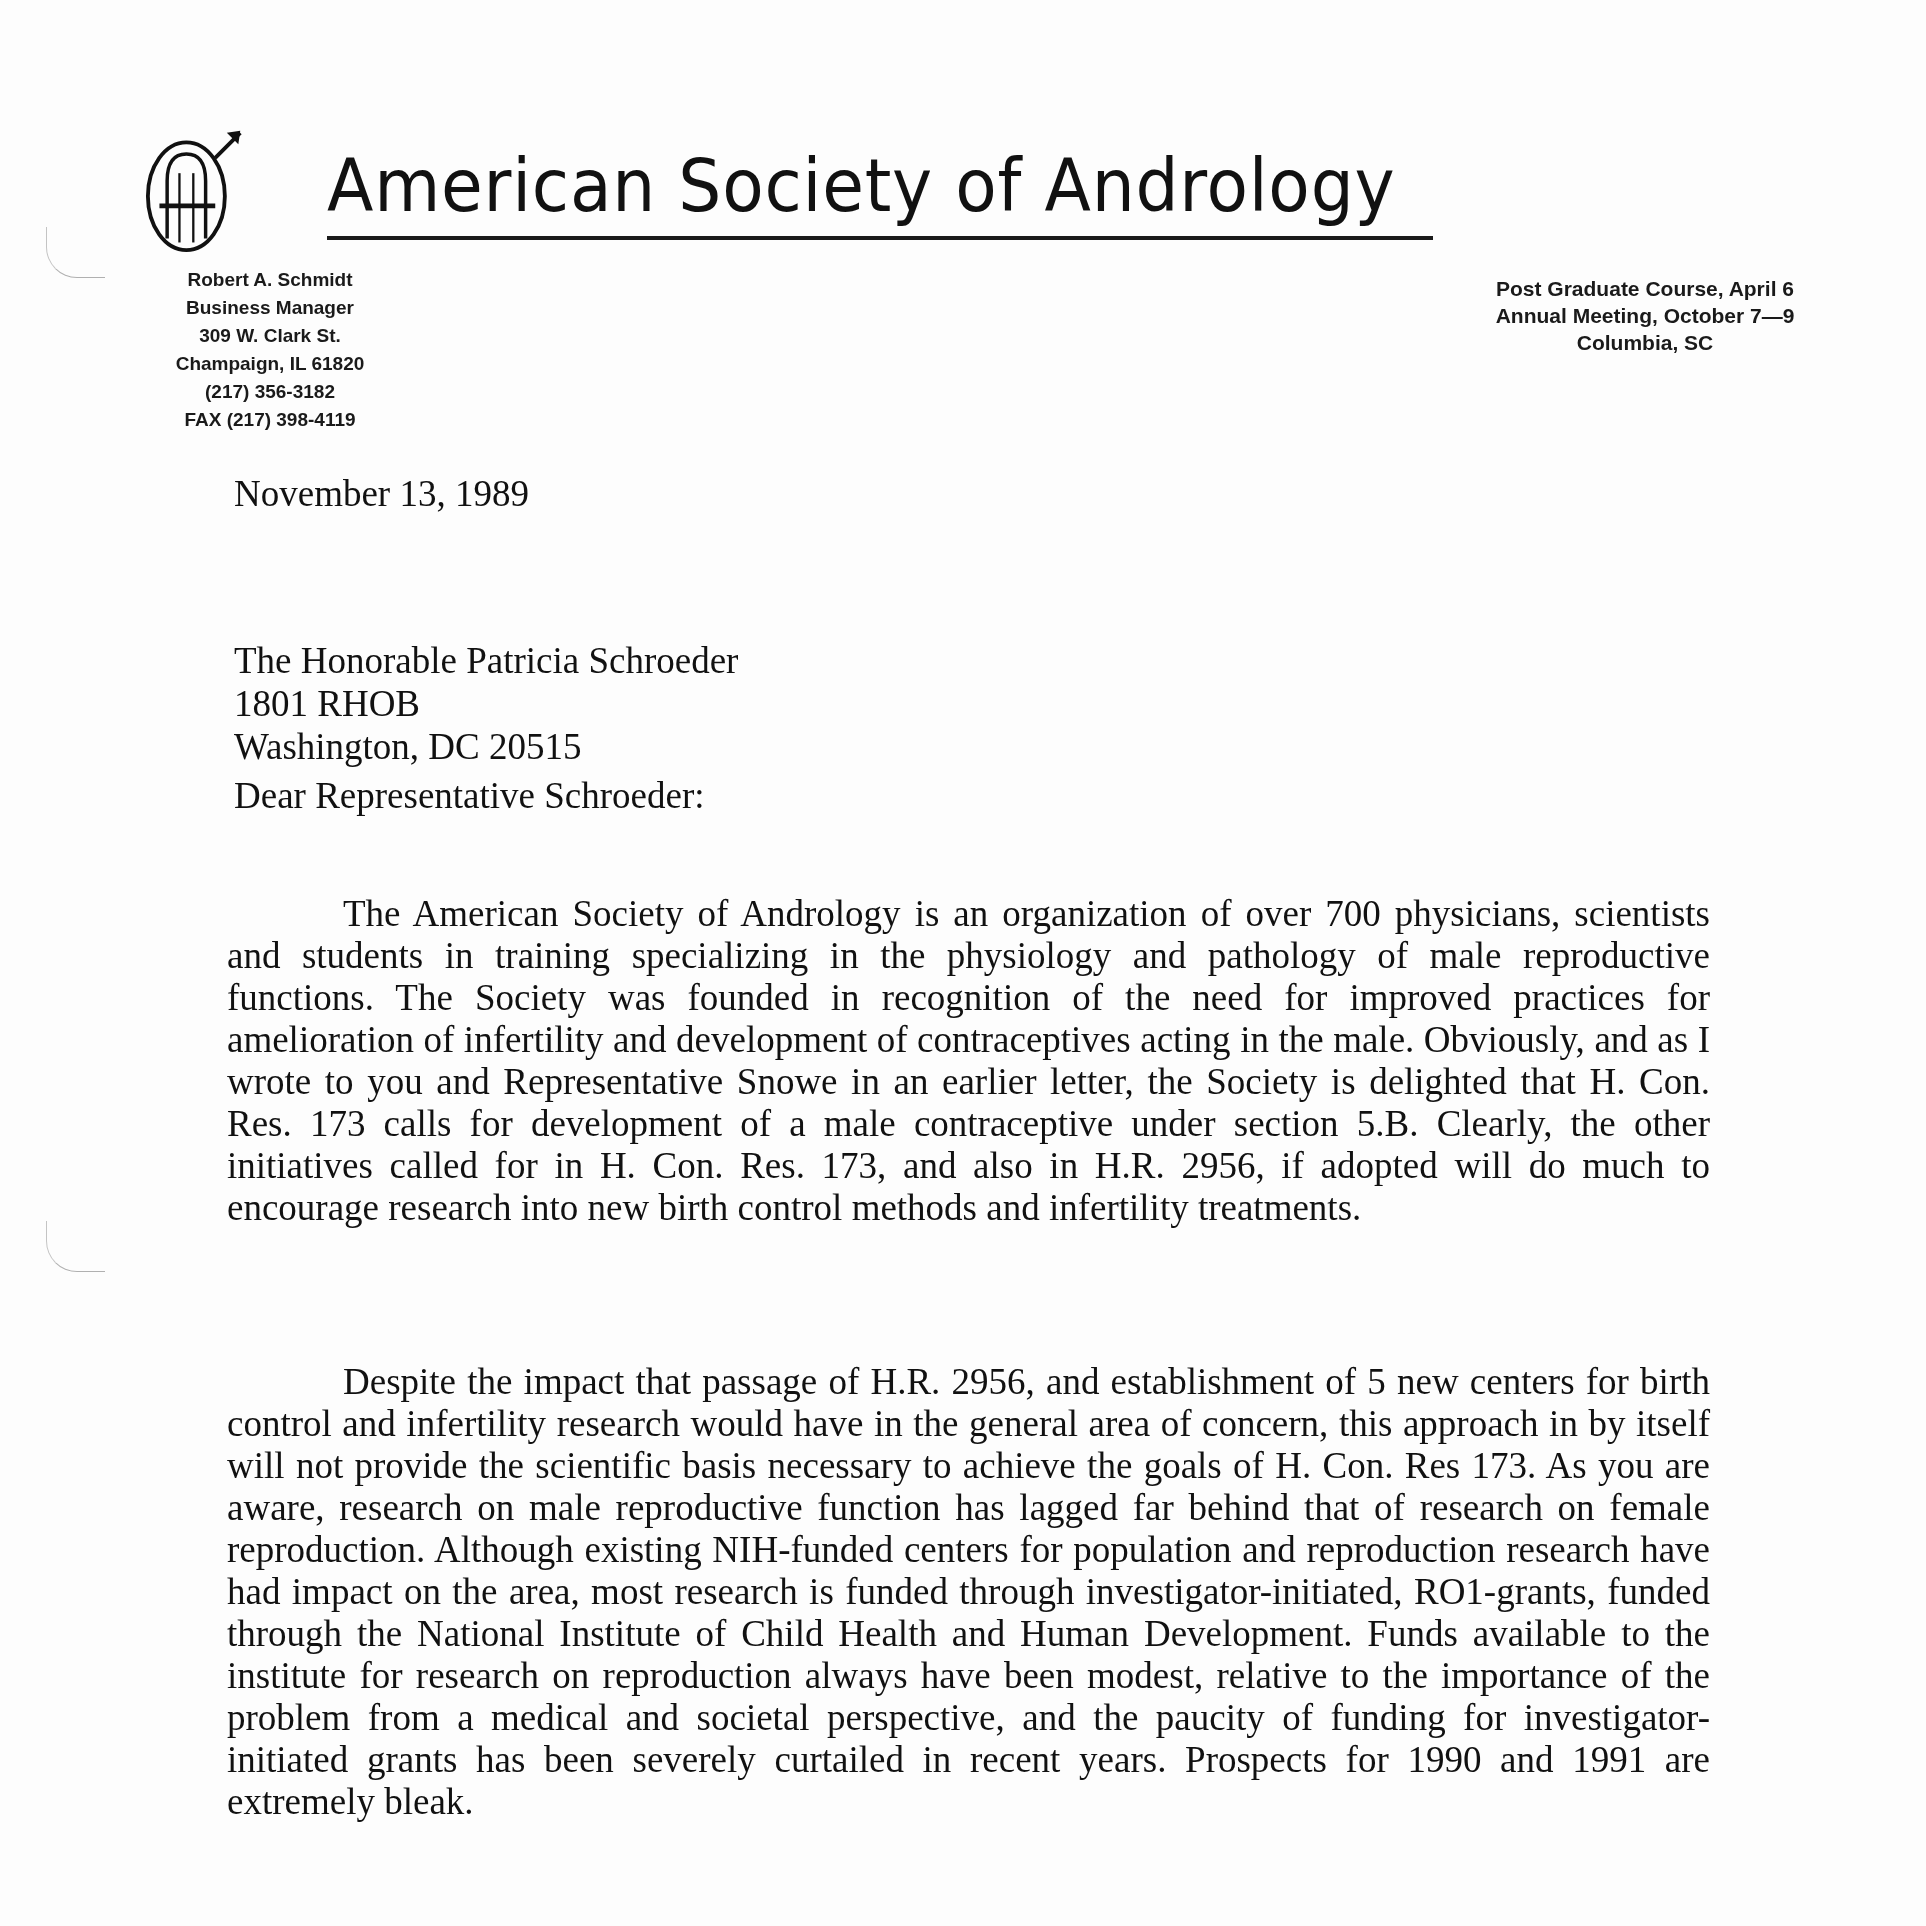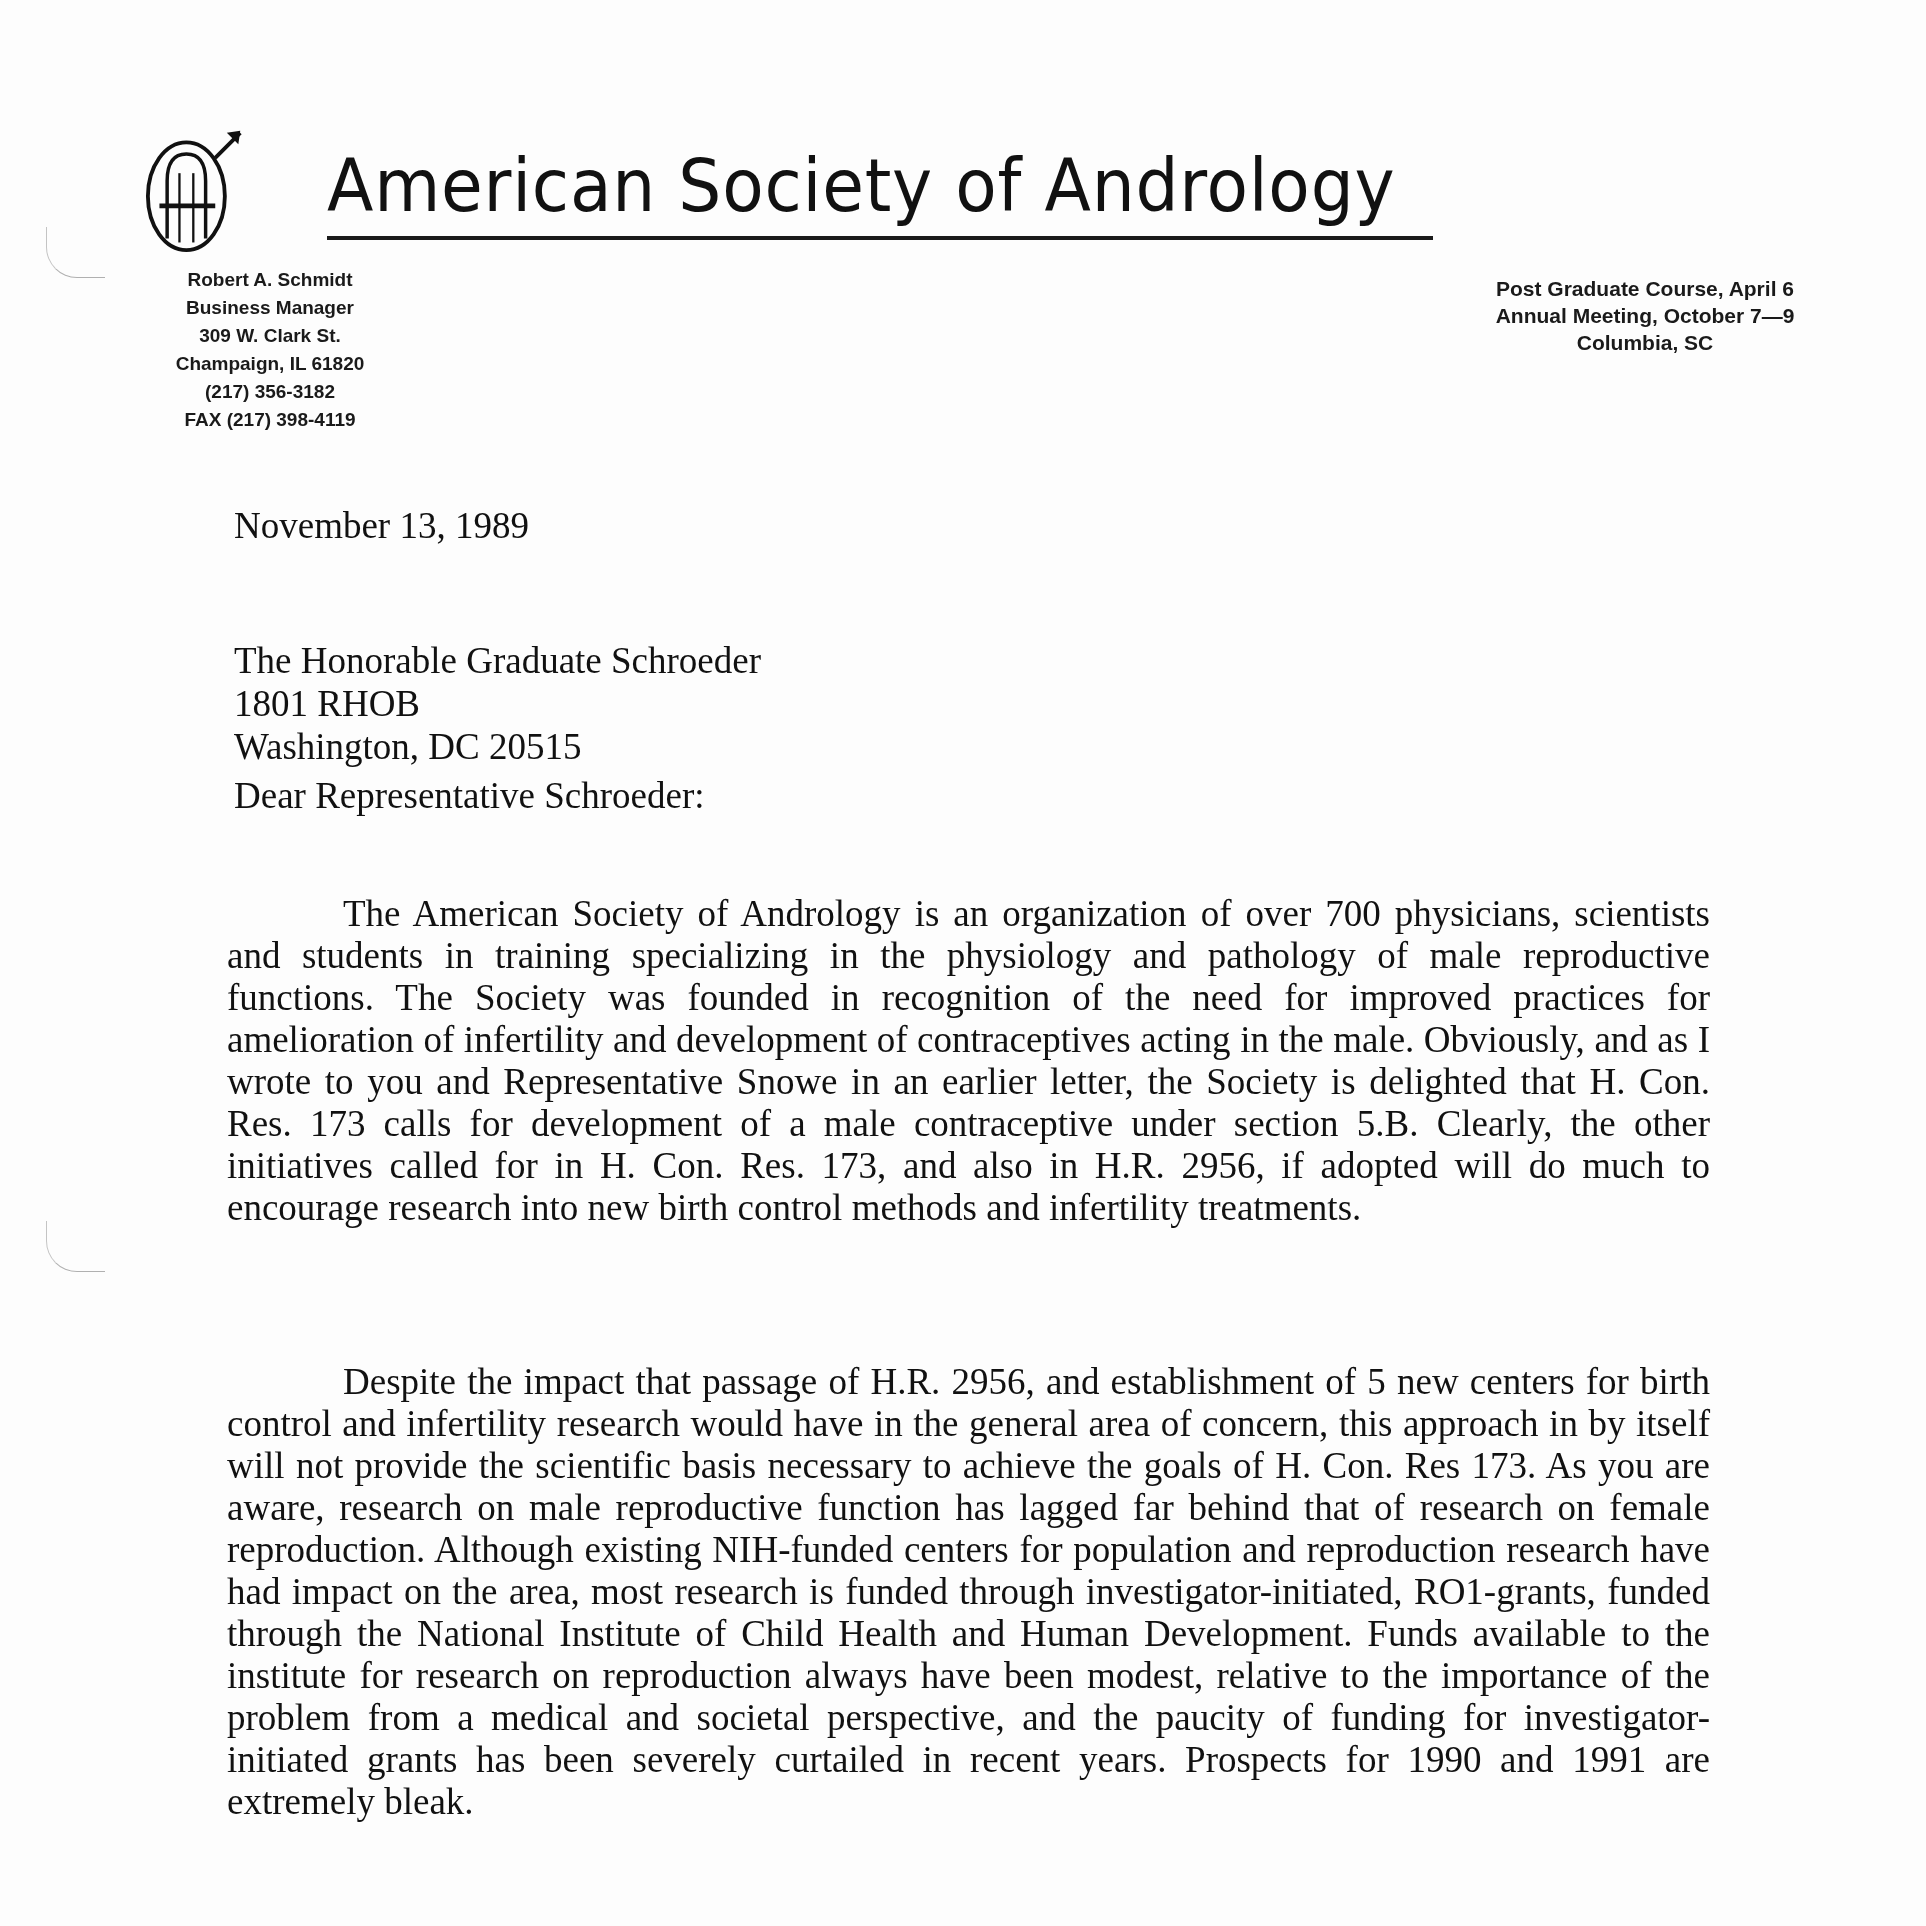--- a/index.html
+++ b/index.html
@@ -9,21 +9,21 @@
   .punch { position: absolute; left: 46px; width: 58px; height: 50px; border-bottom: 1.5px solid #b0b0b0; border-left: 1.5px solid #c4c4c4; border-radius: 0 0 0 31px; }
 
   .logo { position: absolute; left: 144px; top: 127px; width: 104px; height: 127px; }
   .org-name { position: absolute; left: 327px; top: 143px; font-family: "DejaVu Sans", sans-serif; font-size: 73px; font-weight: normal; letter-spacing: 0.8px; color: #111; white-space: nowrap; transform: scaleX(0.93); transform-origin: left top; }
   .org-rule { position: absolute; left: 327px; top: 236px; width: 1106px; height: 3.9px; background: #1a1a1a; }
 
   .sender { position: absolute; left: 143px; top: 266px; width: 254px; text-align: center; font-family: "Liberation Sans", sans-serif; font-weight: bold; font-size: 19px; line-height: 28px; color: #1a1a1a; }
   .event { position: absolute; left: 1456px; top: 275px; width: 378px; text-align: center; font-family: Liberation Sans, sans-serif; font-weight: bold; font-size: 21px; line-height: 27px; color: #1a1a1a; }
 
   .serif { font-family: "Liberation Serif", serif; color: #111; }
-  .date { position: absolute; left: 234px; top: 472px; font-size: 37px; margin-top: 32px; }
+  .date { position: absolute; left: 234px; top: 472px; font-size: 37px; }
   .recipient { position: absolute; left: 234px; top: 639px; font-size: 37px; line-height: 43px; }
   .salutation { position: absolute; left: 234px; top: 774px; font-size: 37px; }
 
   .para { position: absolute; left: 227px; width: 1483px; font-size: 37px; line-height: 42px; text-align: justify; text-indent: 116px; }
   .p1 { top: 893px; }
   .p2 { top: 1317px; margin-top: 44px; }
 </style>
 </head>
 <body>
 
@@ -55,21 +55,21 @@
 
   <div class="event">
     <div>Post Graduate Course, April 6</div>
     <div>Annual Meeting, October 7—9</div>
     <div>Columbia, SC</div>
   </div>
 
   <div class="date serif">November 13, 1989</div>
 
   <div class="recipient serif">
-    <div>The Honorable Graduate Schroeder</div>
+    <div>The Honorable Patricia Schroeder</div>
     <div>1801 RHOB</div>
     <div>Washington, DC 20515</div>
   </div>
 
   <div class="salutation serif">Dear Representative Schroeder:</div>
 
   <div class="para p1 serif">The American Society of Andrology is an organization of over 700 physicians, scientists and students in training specializing in the physiology and pathology of male reproductive functions.  The Society was founded in recognition of the need for improved practices for amelioration of infertility and development of contraceptives acting in the male.  Obviously, and as I wrote to you and Representative Snowe in an earlier letter, the Society is delighted that H. Con. Res. 173 calls for development of a male contraceptive under section 5.B.  Clearly, the other initiatives called for in H. Con. Res. 173, and also in H.R. 2956, if adopted will do much to encourage research into new birth control methods and infertility treatments.</div>
   <div class="para p2 serif">Despite the impact that passage of H.R. 2956, and establishment of 5 new centers for birth control and infertility research would have in the general area of concern, this approach in by itself will not provide the scientific basis necessary to achieve the goals of H. Con. Res 173.  As you are aware, research on male reproductive function has lagged far behind that of research on female reproduction.  Although existing NIH-funded centers for population and reproduction research have had impact on the area, most research is funded through investigator-initiated, RO1-grants, funded through the National Institute of Child Health and Human Development.  Funds available to the institute for research on reproduction always have been modest, relative to the importance of the problem from a medical and societal perspective, and the paucity of funding for investigator-initiated grants has been severely curtailed in recent years.  Prospects for 1990 and 1991 are extremely bleak.</div>
 
 </div>

